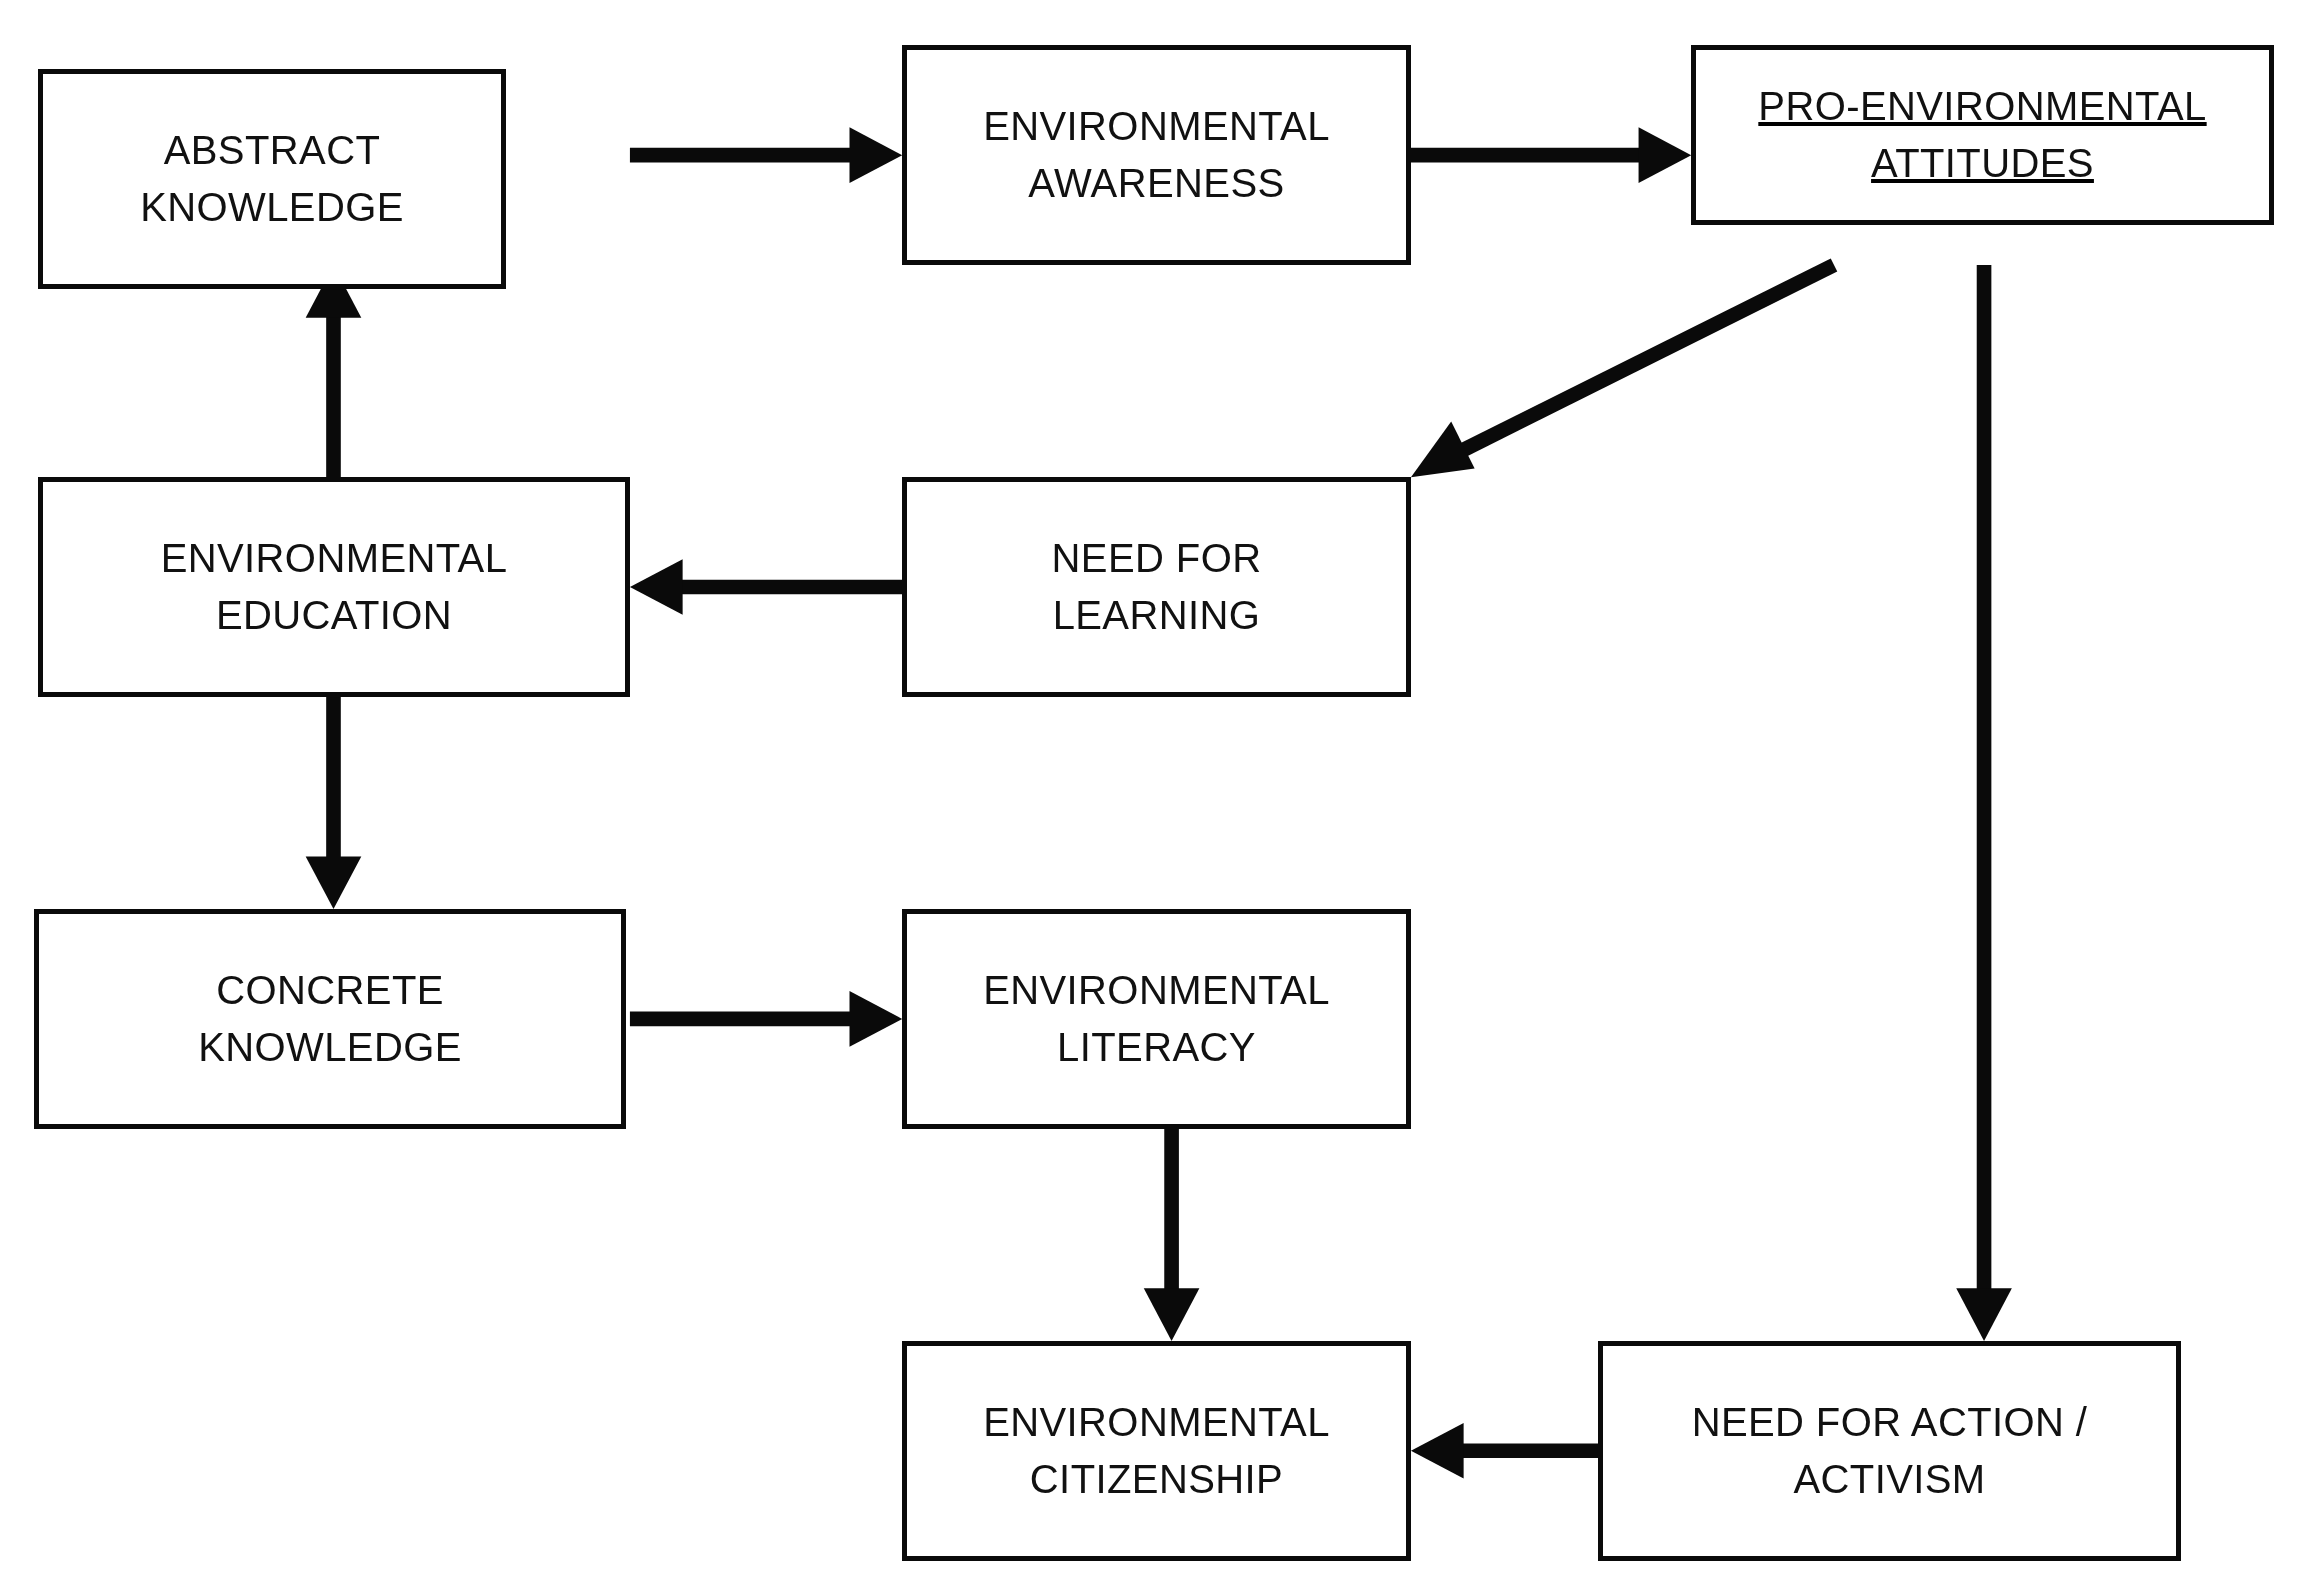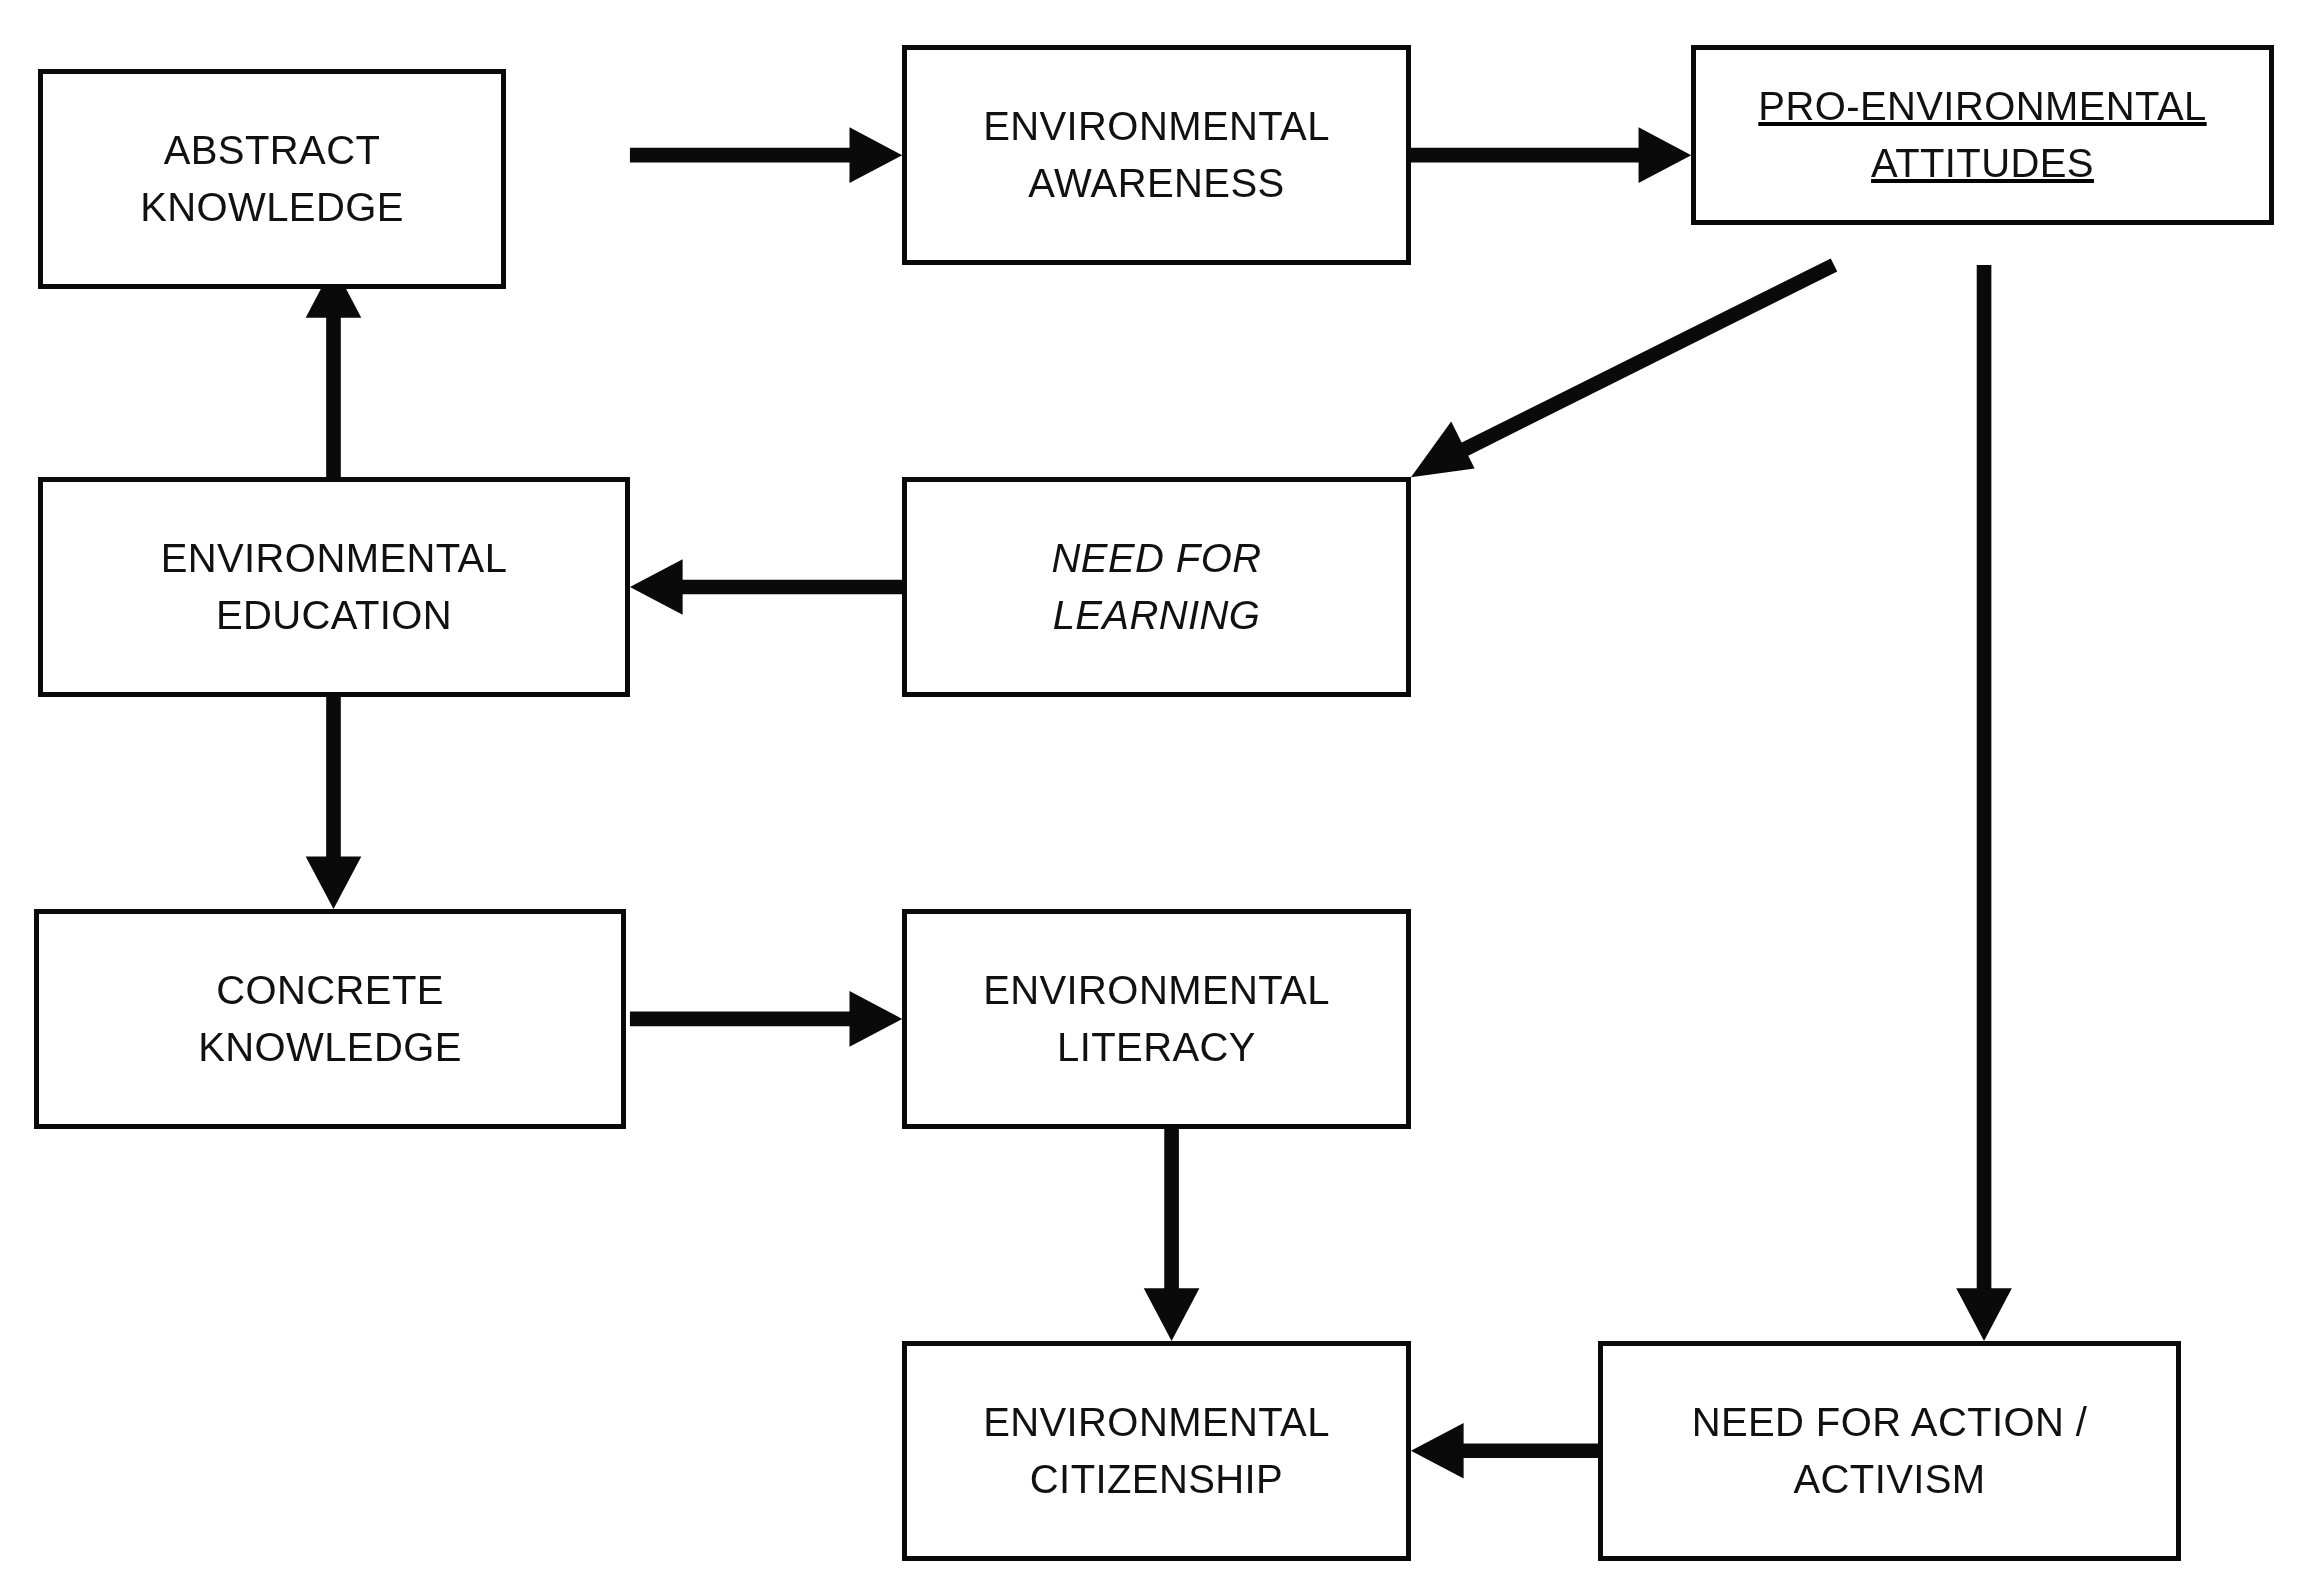--- a/index.html
+++ b/index.html
@@ -115,21 +115,21 @@
   <div class="node-box" style="left:1691px; top:45px; width:583px; height:180px;text-decoration:underline;">
     <span class="node-label">PRO-ENVIRONMENTAL
 ATTITUDES</span>
   </div>
 
   <div class="node-box" style="left:38px; top:477px; width:592px; height:220px;">
     <span class="node-label">ENVIRONMENTAL
 EDUCATION</span>
   </div>
 
-  <div class="node-box" style="left:902px; top:477px; width:509px; height:220px;font-style:italic;">
+  <div class="node-box" style="left:902px; top:477px; width:509px; height:220px;">
     <span class="node-label">NEED FOR
 LEARNING</span>
   </div>
 
   <div class="node-box" style="left:34px; top:909px; width:592px; height:220px;">
     <span class="node-label">CONCRETE
 KNOWLEDGE</span>
   </div>
 
   <div class="node-box" style="left:902px; top:909px; width:509px; height:220px;">

